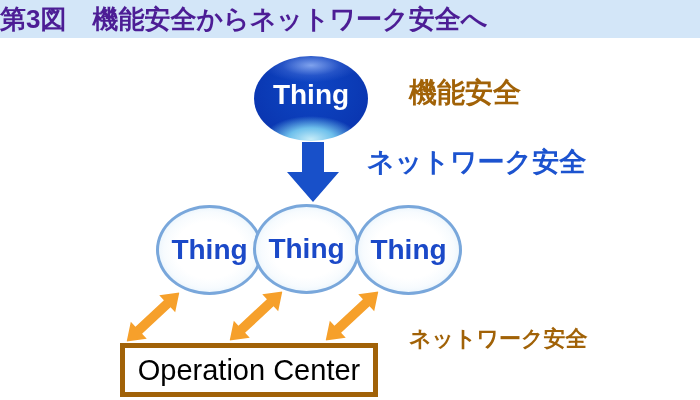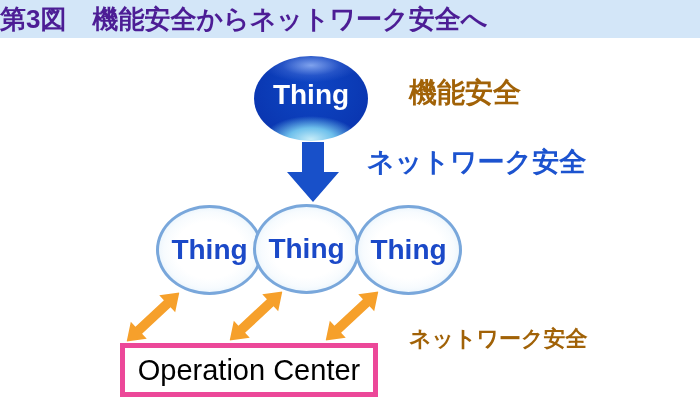--- a/index.html
+++ b/index.html
@@ -53,21 +53,21 @@
   .node3{left:355px;top:205px;}
   
   .link-arrow{position:absolute;width:72px;height:26px;z-index:2;}
   .link-arrow svg{display:block;width:72px;height:26px;}
   .link1{left:117px;top:304px;transform:rotate(-43deg);}
   .link2{left:220px;top:303px;transform:rotate(-43deg);}
   .link3{left:316px;top:303px;transform:rotate(-43deg);}
   
   .opbox{
     position:absolute;left:120px;top:343px;width:258px;height:54px;
-    box-sizing:border-box;border:5px solid #ec4899;background:#fff;
+    box-sizing:border-box;border:5px solid #a16207;background:#fff;
     display:flex;align-items:center;justify-content:center;z-index:1;
   }
   .opbox .lbl{font-size:29px;color:#000;letter-spacing:0px;white-space:nowrap;}
 </style>
 </head>
 <body>
 
 <div class="stage">
 
   <div class="header">

